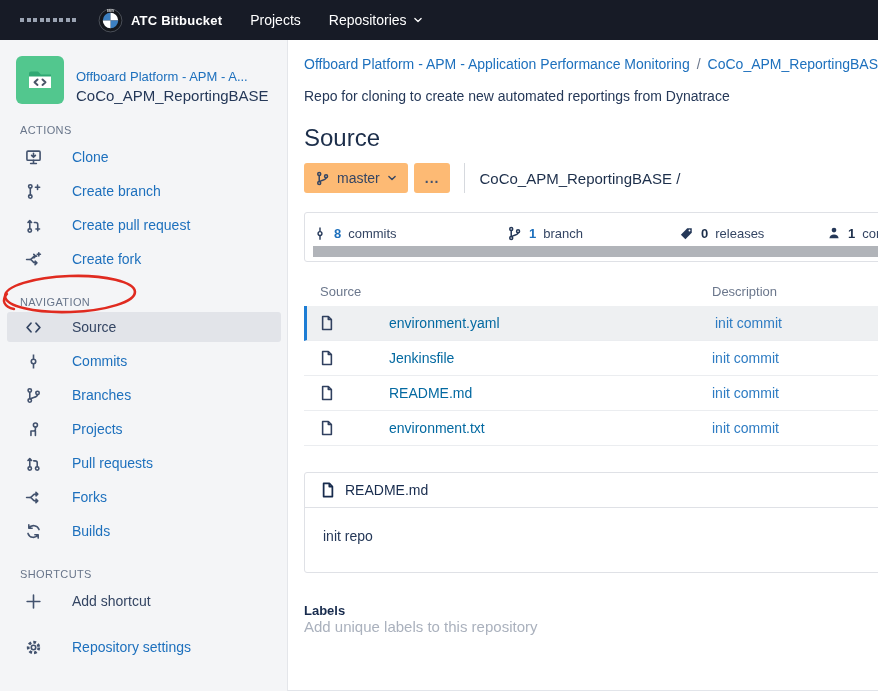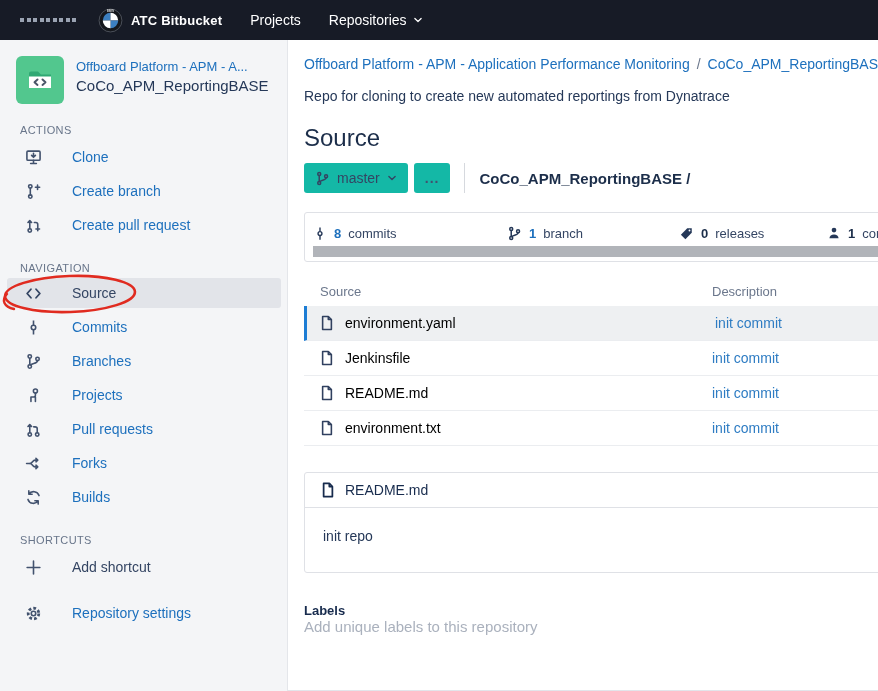--- a/index.html
+++ b/index.html
@@ -12,21 +12,21 @@
     display:flex; align-items:center; padding-left:20px; }
   .topbar .brand { display:flex; align-items:center; gap:8px; margin-left:22px; }
   .topbar .brand-title { color:#fff; font-size:13px; font-weight:bold; letter-spacing:.2px; }
   .topbar .nav-item { color:#fff; font-size:14px; margin-left:28px; display:flex; gap:6px; cursor:pointer; }
   .grid-icon { display:grid; grid-template-columns:repeat(3,4px); grid-gap:2.5px; }
   .grid-icon span { width:4px; height:4px; background:#9aa3b2; }
 
   
   .sidebar { position:absolute; left:0; top:40px; width:288px; height:651px;
     background:#f4f5f7; border-right:1px solid #e4e6ea; padding-top:16px; }
-  .repo-head { display:flex; align-items:flex-start; gap:12px; padding:0 14px 0 16px; }
+  .repo-head { display:flex; align-items:flex-end; gap:12px; padding:0 14px 0 16px; }
   .repo-avatar { width:48px; height:48px; border-radius:6px; background:#52c78e; flex:none;
     display:flex; align-items:center; justify-content:center; }
   .repo-head .titles { padding-top:3px; min-width:0; }
   .project-link { color:#1d70bd; font-size:13px; white-space:nowrap; display:block; text-decoration:none; }
   .repo-name { color:#253858; font-size:15px; white-space:nowrap; margin-top:3px; }
   .side-label { font-size:11px; color:#68758a; letter-spacing:.4px; padding:0 20px; margin-top:20px; margin-bottom:4px; }
   .side-item { height:34px; display:flex; align-items:center; gap:30px; padding:0 16px 0 25px;
     font-size:14px; color:#1d70bd; cursor:pointer; text-decoration:none; }
   .side-item .lbl { white-space:nowrap; }
   .side-item.dark { color:#344563; }
@@ -39,41 +39,41 @@
   .annotation { position:absolute; left:0; top:230px; pointer-events:none; }
 
   
   .main { position:absolute; left:288px; top:40px; width:590px; height:651px; padding:16px 0 0 16px; }
   .breadcrumb { font-size:14px; white-space:nowrap; }
   .breadcrumb a { color:#1d70bd; text-decoration:none; }
   .breadcrumb .sep { color:#6b778c; padding:0 7px; }
   .repo-desc { font-size:14px; color:#253858; margin-top:16px; white-space:nowrap; }
   h1.page-title { font-size:24px; font-weight:500; color:#1c2e4a; margin-top:20px; }
   .toolbar { display:flex; align-items:center; margin-top:10px; height:32px; }
-  .btn { display:flex; align-items:center; gap:7px; background:#14b8a6; border:none; border-radius:3px;
+  .btn { display:flex; align-items:center; gap:7px; background:#fdba74; border:none; border-radius:3px;
     height:30px; padding:0 11px; font-size:14px; color:#344563; cursor:pointer; font-family:inherit; }
   .btn.more { margin-left:6px; font-weight:bold; letter-spacing:1px; color:#42526e; }
   .toolbar .vsep { width:1px; height:30px; background:#d6d9de; margin:0 14px 0 14px; }
-  .file-path { font-size:15px; font-weight:bold; color:#1c2e4a; white-space:nowrap; }
+  .file-path { font-size:15px; font-weight:normal; color:#1c2e4a; white-space:nowrap; }
 
   .stats-box { position:relative; margin-top:18px; width:640px; height:50px;
     border:1px solid #dfe1e6; border-radius:3px; background:#fff; }
   .stat { position:absolute; top:9px; height:22px; display:flex; align-items:center; gap:7px; font-size:13px; }
   .stat .num { font-weight:bold; }
   .stat .num.blue { color:#1d70bd; }
   .stat .num.dark { color:#1c2e4a; }
   .stat .word { color:#344563; }
   .hscrollbar { position:absolute; left:8px; right:0; bottom:4px; height:11px; background:#b1b4b9; }
 
   .file-table { margin-top:18px; width:640px; }
   .ft-head { position:relative; height:26px; font-size:13px; color:#6b778c; }
   .ft-head .col-desc, .file-row .cell-desc { position:absolute; left:408px; top:auto; }
   .file-row { position:relative; height:35px; display:flex; align-items:center; gap:11px;
     padding-left:16px; border-bottom:1px solid #ebedf0; font-size:14px; cursor:pointer; }
-  .file-row a { color:#000000; text-decoration:none; }
+  .file-row a { color:#0369a1; text-decoration:none;margin-left:44px; }
   .file-row .cell-desc { color:#2e7cc3; }
   .file-row.selected { background:#eef0f2; border-left:3px solid #1d7dd4; padding-left:13px; }
   .ft-head .col-src { position:absolute; left:16px; top:4px; }
   .ft-head .col-desc { top:4px; }
 
   .readme-box { margin-top:26px; width:640px; border:1px solid #dfe1e6; border-radius:3px; background:#fff; }
   .readme-head { display:flex; align-items:center; gap:10px; padding:9px 16px; border-bottom:1px solid #dfe1e6;
     font-size:14px; color:#172b4d; }
   .readme-body { padding:20px 16px 28px 18px; font-size:14px; color:#253858; }
 
@@ -173,20 +173,30 @@
         <svg width="17" height="17" viewBox="0 0 16 16" fill="none" stroke="#42526e" stroke-width="1.5" stroke-linecap="round" stroke-linejoin="round">
           <circle cx="4.5" cy="12.6" r="1.6"></circle>
           <path d="M4.5 11V3.6M2.8 5.2 4.5 3.4l1.7 1.8"></path>
           <path d="M8.8 5.2h1.4c1.2 0 1.8.7 1.8 1.8V9"></path>
           <path d="M12 9.6v3.4M10.3 11.3h3.4"></path>
         </svg>
       </span>
       <span class="lbl">Create pull request</span>
     </a>
 
+    <a class="side-item">
+      <span class="icon">
+        <svg width="17" height="17" viewBox="0 0 16 16" fill="none" stroke="#42526e" stroke-width="1.5" stroke-linecap="round" stroke-linejoin="round">
+          <path d="M1.5 8h3.2c2.4 0 2.4-3.2 4.8-3.2h1.6M8.3 3.2 10 4.8 8.3 6.4"></path>
+          <path d="M4.7 8c2.4 0 2.4 3.2 4.8 3.2h1.6M9.5 9.6l1.7 1.6-1.7 1.6"></path>
+          <path d="M13 1.6v3M11.5 3.1h3"></path>
+        </svg>
+      </span>
+      <span class="lbl">Create fork</span>
+    </a>
 
 
     <div class="side-label">NAVIGATION</div>
 
     <a class="side-item dark nav-selected">
       <span class="icon">
         <svg width="17" height="17" viewBox="0 0 16 16" fill="none" stroke="#344563" stroke-width="1.7" stroke-linecap="round" stroke-linejoin="round">
           <polyline points="5.6,4 2,8 5.6,12"></polyline>
             <polyline points="10.4,4 14,8 10.4,12"></polyline>
         </svg>

